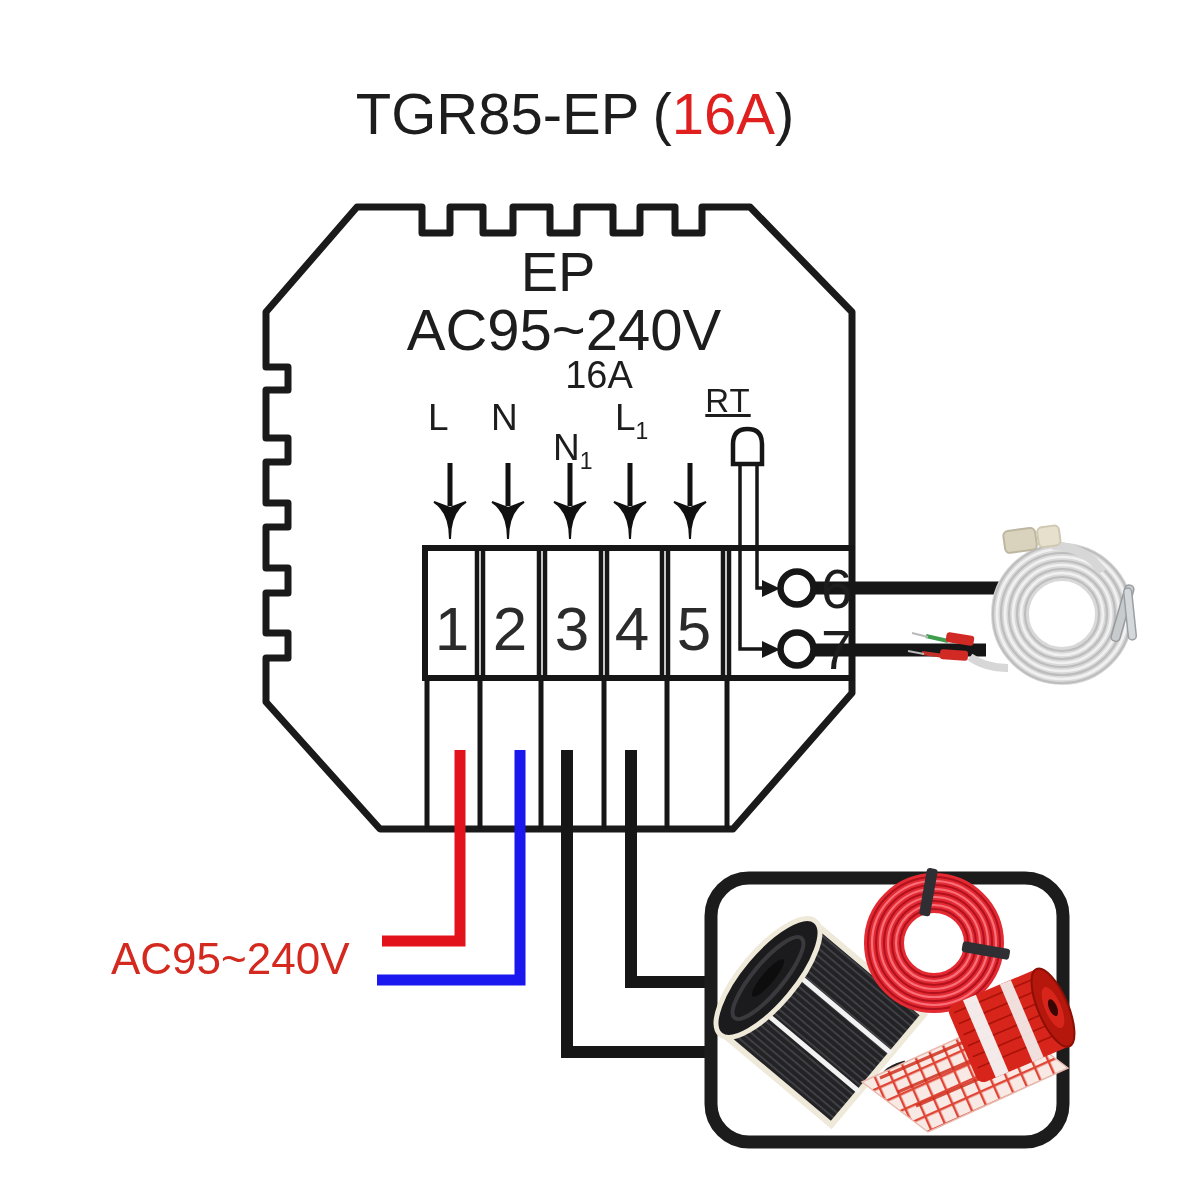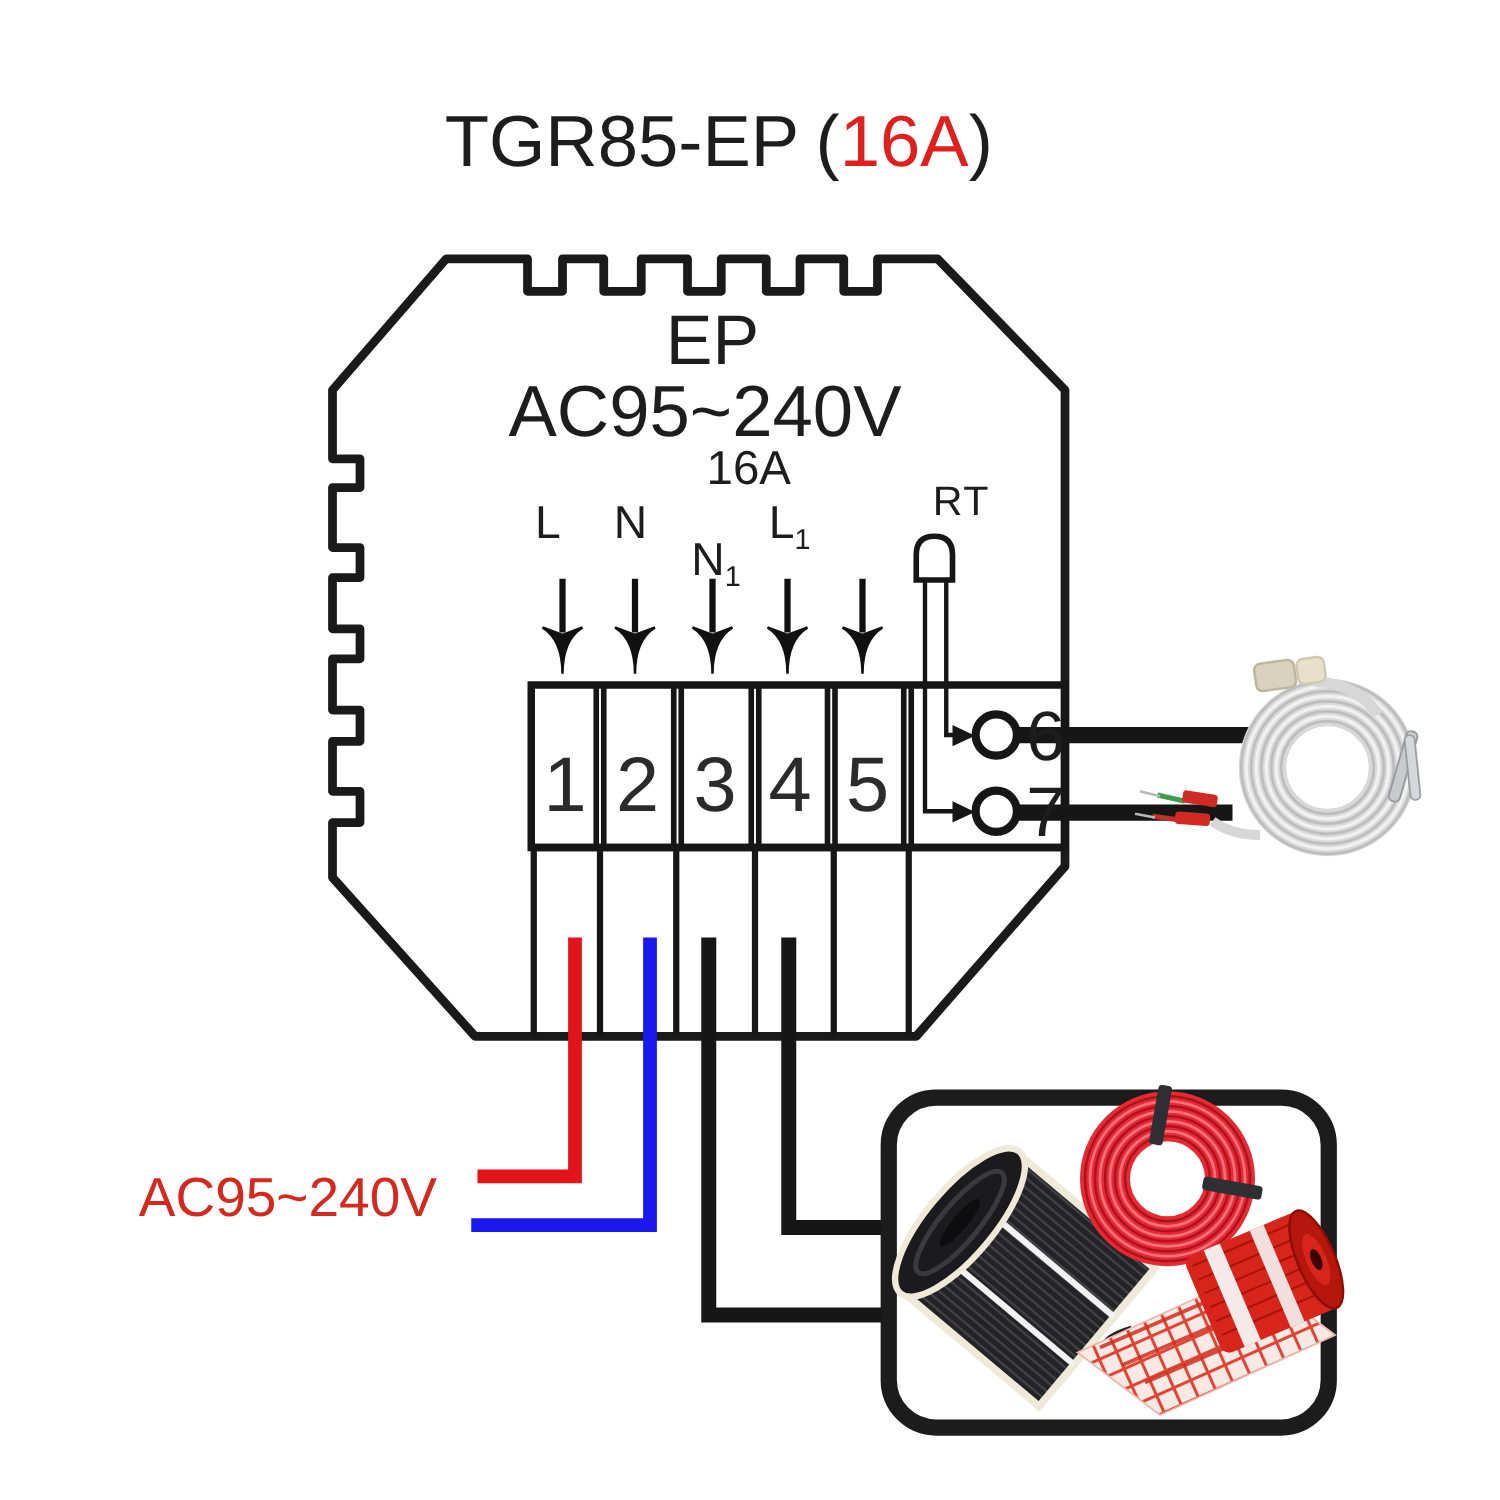--- a/index.html
+++ b/index.html
@@ -210,30 +210,30 @@
       <rect x="946" y="634" width="28" height="10" rx="3" fill="#d12a25" transform="rotate(9 960 639)"></rect>
       <rect x="940" y="650" width="28" height="10" rx="3" fill="#d12a25" transform="rotate(4 954 655)"></rect>
     </g>
   </g>
 </svg>
 
 <div class="t title cx" style="left:575px;top:84px;">
   <span>TGR85-EP</span><span class="sp">(</span><span class="red">16A</span><span>)</span>
 </div>
 
-<div class="t ep cx" style="left:570px;top:243px;">EP</div>
+<div class="t ep cx" style="left:558px;top:243px;">EP</div>
 <div class="t volt cx" style="left:564px;top:300px;">AC95~240V</div>
 <div class="t amp cx" style="left:599px;top:356px;">16A</div>
 
 <div class="t inlab" style="left:428px;top:399px;"><span>L</span><sub></sub></div>
 <div class="t inlab" style="left:491px;top:399px;"><span>N</span><sub></sub></div>
 <div class="t inlab" style="left:553px;top:399px;margin-top:30px;"><span>N</span><sub>1</sub></div>
 <div class="t inlab" style="left:615px;top:399px;"><span>L</span><sub>1</sub></div>
 
-<div class="t rt cx" style="left:769px;top:384px;">RT</div>
+<div class="t rt cx" style="left:728px;top:384px;text-decoration:underline;">RT</div>
 
 <div class="t num cx" style="left:452px;top:596px;">1</div>
 <div class="t num cx" style="left:510px;top:596px;">2</div>
 <div class="t num cx" style="left:572px;top:596px;">3</div>
 <div class="t num cx" style="left:632px;top:596px;">4</div>
 <div class="t num cx" style="left:694px;top:596px;">5</div>
 
 <div class="t snum" style="left:821px;top:558px;">6</div>
 <div class="t snum" style="left:821px;top:619px;">7</div>
 

